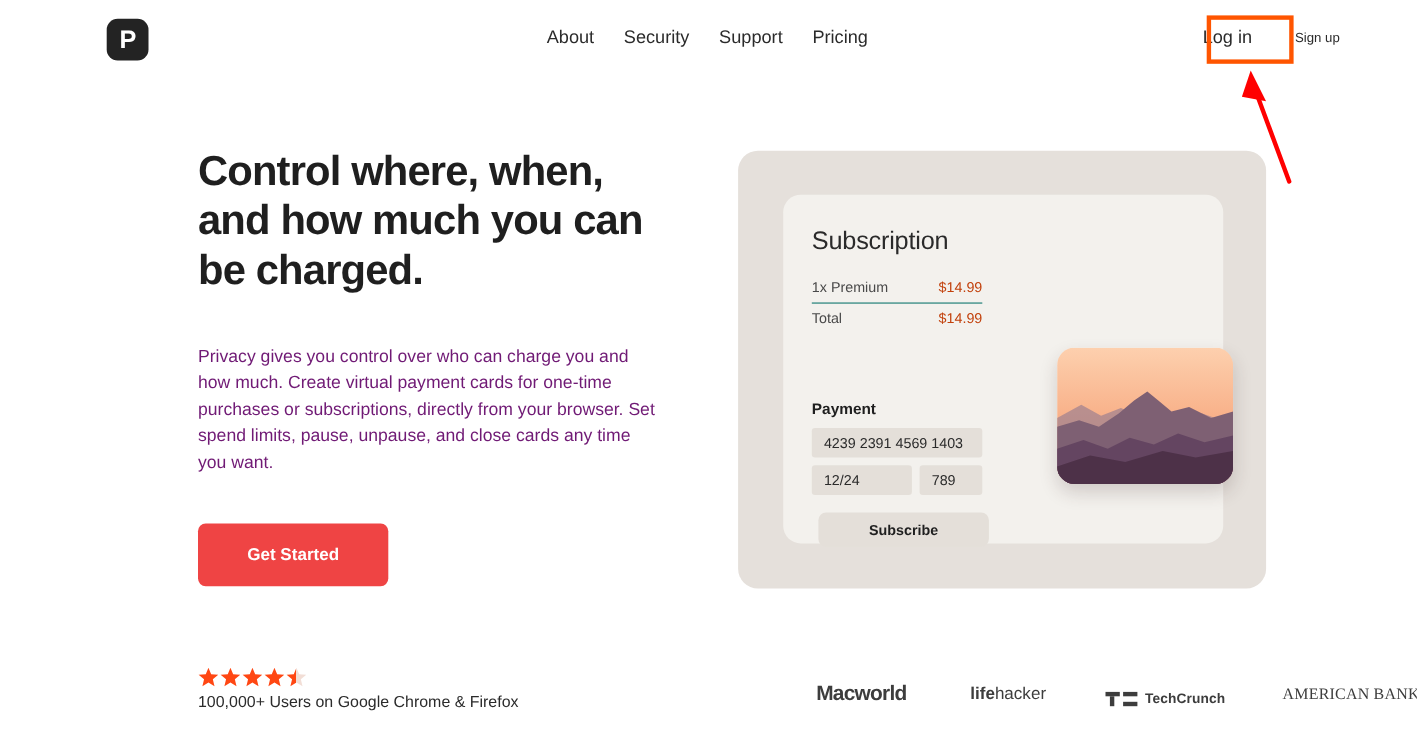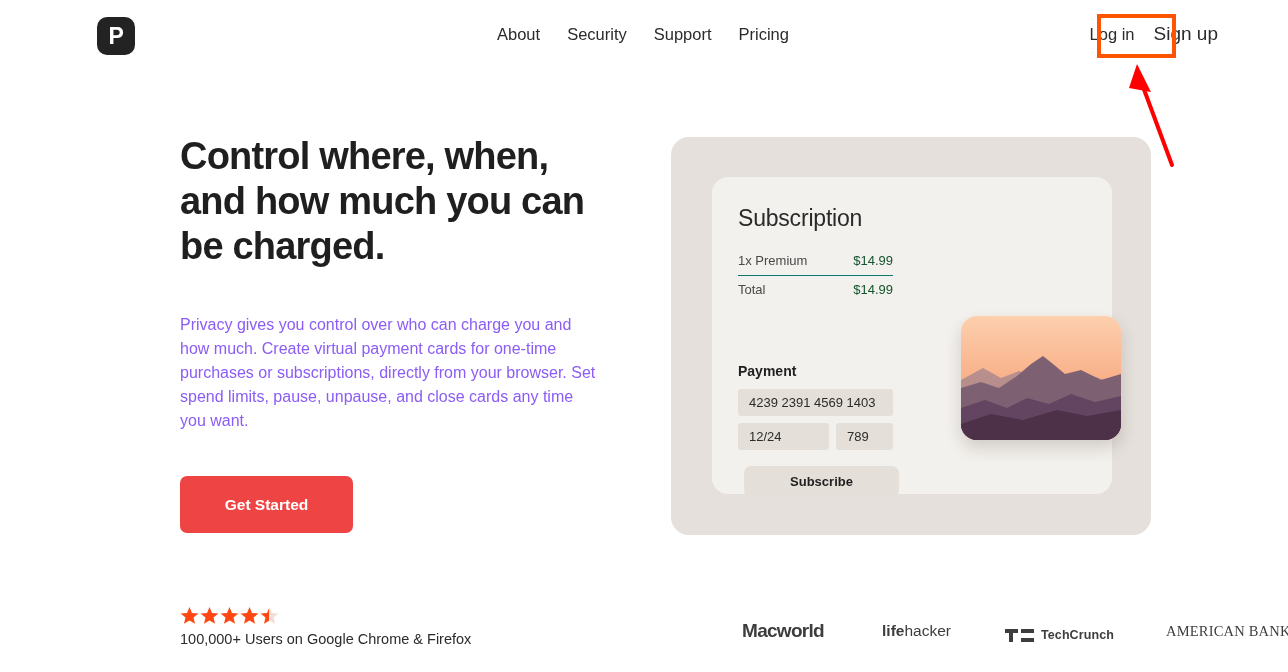--- a/index.html
+++ b/index.html
@@ -36,41 +36,41 @@
     padding: 0 27px 0 0; cursor: pointer; white-space: nowrap;
   }
   .nav-item:last-child { padding-right: 0; }
 
   .auth { position: absolute; right: 70px; top: 23px; display:flex; align-items:center; }
   .login-link {
     font-size: 16.5px; color: #2b2b2b; line-height: 22px; cursor: pointer;
     padding: 0 19px 0 21px; white-space: nowrap;
   }
   .signup-link {
-    font-size: 19px; color: #2b2b2b; line-height: 22px; cursor: pointer;
-    white-space: nowrap; 
+    font-size: 12px; color: #2b2b2b; line-height: 22px; cursor: pointer;
+    white-space: nowrap; margin-left: 20px;
   }
   
   .highlight-box {
     position: absolute; left: 1097px; top: 14px;
     width: 79px; height: 44px;
     border: 4px solid #FF5500; background: transparent;
     pointer-events: none;
   }
   .arrow-svg { position: absolute; left: 1125px; top: 62px; pointer-events: none; }
 
   
   .hero-left { position: absolute; left: 180px; top: 134px; width: 440px; }
   .headline {
     font-size: 38px; font-weight: bold; color: #1f1f1f;
     line-height: 45px; letter-spacing: -0.8px; width: 440px;
   }
   .body-copy {
     margin-top: 44px; width: 420px;
-    font-size: 16px; line-height: 24px; color: #8b5cf6;
+    font-size: 16px; line-height: 24px; color: #701a75;
   }
   .cta {
     margin-top: 43px; width: 173px; height: 57px; border: none;
     background: #ef4444; color: #fff; border-radius: 7px;
     font-family: "Liberation Sans", sans-serif;
     font-size: 15.5px; font-weight: bold; cursor: pointer;
     display: flex; align-items: center; justify-content: center;
   }
 
   
@@ -87,21 +87,21 @@
   .sub-title {
     position: absolute; left: 26px; top: 28px;
     font-size: 23px; color: #2a2a2a; letter-spacing: -.2px;
   }
   .line-items { position: absolute; left: 26px; top: 70px; width: 155px; }
   .line-row {
     display: flex; justify-content: space-between; align-items: baseline;
     padding: 6px 0 7px 0; font-size: 13px; color: #494949;
   }
   .line-row.bordered { border-bottom: 1px solid #0f766e; }
-  .line-row .amt { color: #14532d; }
+  .line-row .amt { color: #c2410c; }
 
   .pay-label {
     position: absolute; left: 26px; top: 186px;
     font-size: 14px; font-weight: bold; color: #1f1f1f;
   }
   .field {
     position: absolute; background: #E4DFD9; border-radius: 3px;
     display: flex; align-items: center; padding-left: 11px;
     font-size: 13px; color: #2b2b2b; text-align: right;
   }

